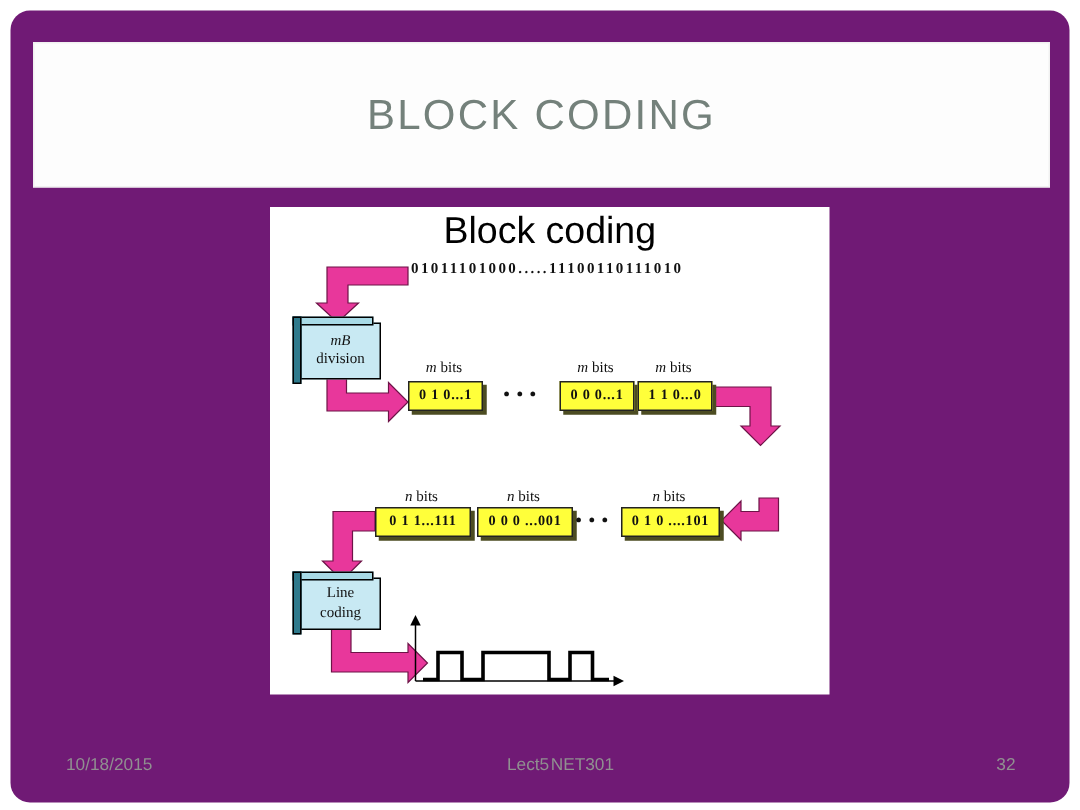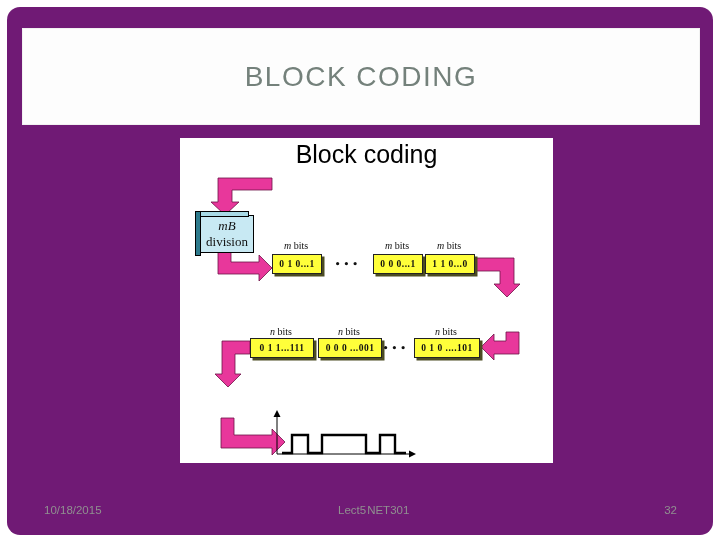--- a/index.html
+++ b/index.html
@@ -17,21 +17,21 @@
   .dtitle{position:absolute;top:2px;left:0;right:0;text-align:center;font-size:25px;color:#000;}
   .bitstream{position:absolute;left:94px;top:36px;font-family:"Liberation Serif", serif;
              font-weight:bold;font-size:10px;letter-spacing:1.6px;color:#111;z-index:2;white-space:nowrap;}
 
   .arrows{position:absolute;left:0;top:0;z-index:1;}
   .arrow{fill:#e8379b;stroke:#6d1347;stroke-width:0.8;}
 
   
   .pbox{position:absolute;background:#c8e9f3;border:1.3px solid #000;display:flex;flex-direction:column;
         align-items:center;justify-content:center;text-align:center;z-index:2;
-        font-family:"Liberation Serif", serif;font-size:13px;line-height:1.25;color:#111;}
+        font-family:"Liberation Serif", serif;font-size:10px;line-height:1.25;color:#111;}
   .pbox::before{content:"";position:absolute;left:-6px;top:-5px;width:100%;height:4px;
         background:#a8dae6;border:1px solid #000;}
   .pbox::after{content:"";position:absolute;left:-6px;top:-5px;width:4px;height:calc(100% + 7px);
         background:#2e7a8c;border:1px solid #000;}
   .pbox .var{font-style:italic;}
   .pbox.small{font-size:8.8px;}
 
   
   .ybox{position:absolute;height:18px;background:#ffff3a;border:1.2px solid #222;
         box-shadow:2.5px 2.5px 0 #4c4c22;display:flex;align-items:center;justify-content:center;
@@ -58,36 +58,41 @@
 <div class="slide">
 
   <div class="title-box">
     <h1>BLOCK CODING</h1>
   </div>
 
   <div class="diagram">
 
     <div class="dtitle">Block coding</div>
 
+    <div class="bitstream">01011101000.....11100110111010</div>
 
     <svg class="arrows" width="373" height="325" viewBox="0 0 373 325">
       <path class="arrow" d="M92 40 H38 V64 H31 L45 77 L59 64 H52 V52 H92 Z"></path>
       <path class="arrow" d="M38 114 V136 H79 V143 L92 130 L79 117 V124 H51 V114 Z"></path>
       <path class="arrow" d="M295 120 H334 V146 H340 L327 159 L314 146 H320 V133 H295 Z"></path>
       <path class="arrow" d="M339 194 V216 H314 V222 L301 209 L314 196 V203 H326 V194 Z"></path>
       <path class="arrow" d="M70 203 H42 V236 H35 L48 249 L61 236 H55 V216 H70 Z"></path>
       <path class="arrow" d="M41 280 V310 H92 V317 L105 304 L92 291 V297 H54 V280 Z"></path>
     </svg>
 
     <div class="pbox" style="left:20px;top:77px;width:52px;height:36px">
       <span class="var">mB</span>
       <span>division</span>
     </div>
 
 
+    <div class="pbox" style="left:20px;top:247px;width:52px;height:33px">
+      <span>Line</span>
+      <span>coding</span>
+    </div>
 
     <div class="blabel" style="left:92px;top:102px;width:48px">
       <span class="sym">m</span>
       <span>bits</span>
     </div>
     <div class="blabel" style="left:193px;top:102px;width:48px">
       <span class="sym">m</span>
       <span>bits</span>
     </div>
     <div class="blabel" style="left:245px;top:102px;width:48px">

